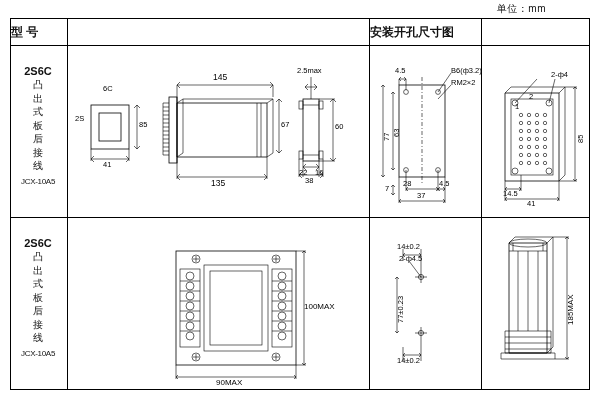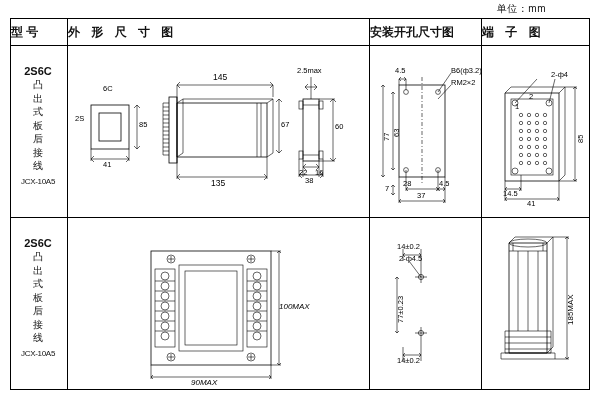--- a/index.html
+++ b/index.html
@@ -115,23 +115,21 @@
   <div class="table">
 
     <div class="vline" style="left:56px;"></div>
     <div class="vline" style="left:358px;"></div>
     <div class="vline" style="left:470px;"></div>
 
     <div class="hline" style="top:26px;"></div>
     <div class="hline" style="top:198px;"></div>
 
     <div class="cell-head" style="left:0;width:56px;">型  号</div>
-    <div class="cell-head head-wide" style="left:57px;width:301px;">外 形 尺 寸 图</div>
     <div class="cell-head" style="left:359px;width:111px;">安装开孔尺寸图</div>
-    <div class="cell-head head-wide" style="left:471px;width:108px;">端 子 图</div>
 
     <div class="model-col" style="left:4px;top:46px;">
       <div class="big">2S6C</div>
       <div class="vert">凸</div>
       <div class="vert">出</div>
       <div class="vert">式</div>
       <div class="vert">板</div>
       <div class="vert">后</div>
       <div class="vert">接</div>
       <div class="vert">线</div>
@@ -312,21 +310,21 @@
       <div class="vert">凸</div>
       <div class="vert">出</div>
       <div class="vert">式</div>
       <div class="vert">板</div>
       <div class="vert">后</div>
       <div class="vert">接</div>
       <div class="vert">线</div>
       <div class="code">JCX-10A5</div>
     </div>
 
-    <div class="dwg" style="left:52px;top:202px;width:296px;height:168px;font-style:italic;">
+    <div class="dwg" style="left:77px;top:202px;width:296px;height:168px;">
       <svg width="296" height="168" viewBox="0 0 296 168">
 
         <rect class="st" x="88" y="30" width="120" height="114"></rect>
 
         <rect class="st-thin" x="116" y="44" width="64" height="86"></rect>
         <rect class="st-thin" x="122" y="50" width="52" height="74"></rect>
 
         <circle class="st-thin" cx="108" cy="38" r="4"></circle>
         <circle class="st-thin" cx="188" cy="38" r="4"></circle>
         <circle class="st-thin" cx="108" cy="136" r="4"></circle>

